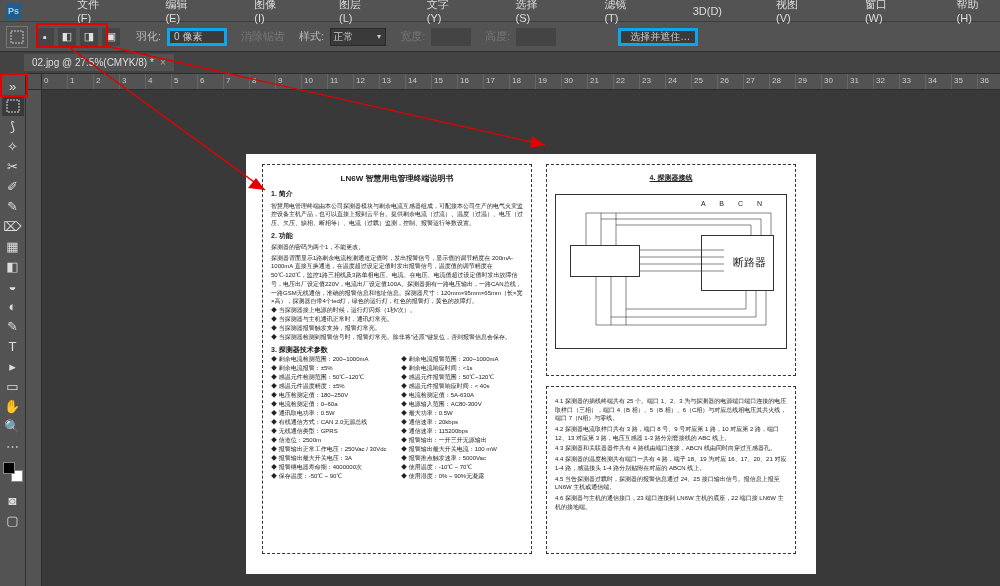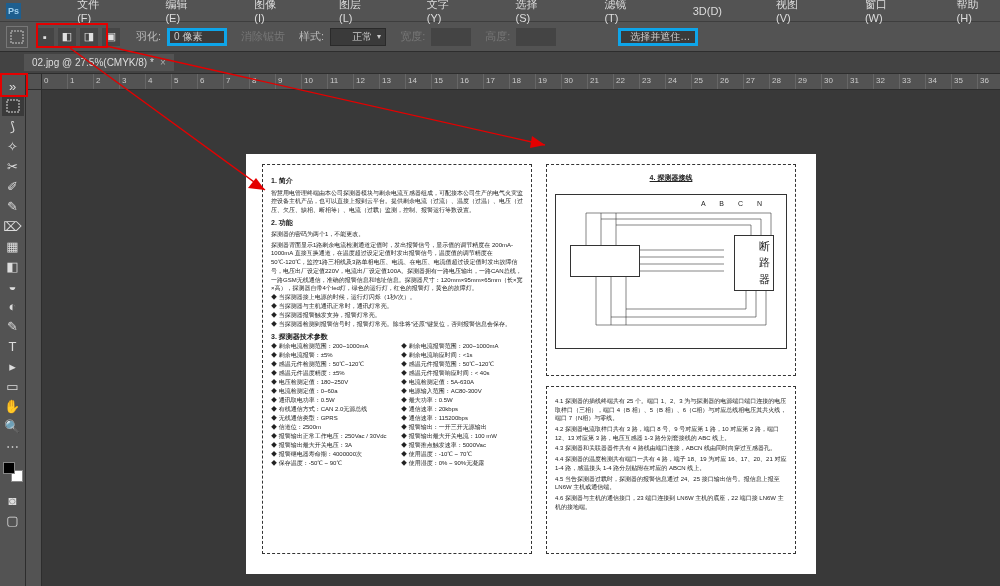--- a/index.html
+++ b/index.html
@@ -85,21 +85,21 @@
   }
   .opt-dropdown {
     background: #3a3a3a;
     border: 1px solid #2a2a2a;
     width: 56px;
     height: 18px;
     color: #ccc;
     font-size: 10px;
     display: flex;
     align-items: center;
-    padding-left: 21px;
+    padding-left: 2px;
     position: relative;
   }
   .opt-dropdown::after {
     content: "▾";
     position: absolute;
     right: 4px;
     font-size: 8px;
   }
 
   
@@ -278,21 +278,21 @@
     position: absolute;
     border: 1px solid #333;
     background: #fff;
     font-size: 6px;
     display: flex;
     align-items: center;
     justify-content: center;
   }
   .wiring .breaker {
     right: 12px; top: 40px;
-    width: 40px; height: 56px;
+    width: 73px; height: 56px;
     font-size: 11px;
     padding-left: 24px;
   }
   .wiring .detector {
     left: 14px; top: 50px;
     width: 70px; height: 32px;
   }
   .wiring .labels {
     position: absolute;
     top: 4px; right: 18px;
@@ -449,20 +449,21 @@
       <div class="tick">35</div>
       <div class="tick">36</div>
 
     </div>
     <div class="ruler-v"></div>
 
     <div class="document">
       <div class="page">
 
         <div class="left-page cut-border">
+          <div class="doc-title">LN6W 智慧用电管理终端说明书</div>
           <div class="doc-h1">1. 简介</div>
           <div class="doc-p">智慧用电管理终端由本公司探测器模块与剩余电流互感器组成，可配接本公司生产的电气火灾监控设备主机产品，也可以直接上报到云平台。提供剩余电流（过流）、温度（过温）、电压（过压、欠压、缺相、断相等）、电流（过载）监测，控制、报警运行等数设置。</div>
           <div class="doc-h1">2. 功能</div>
           <div class="doc-p">探测器的密码为两个1，不能更改。</div>
           <div class="doc-p">探测器背面显示1路剩余电流检测通道定值时，发出报警信号，显示值的调节精度在 200mA-1000mA 直接互换通道，在温度超过设定定值时发出报警信号，温度值的调节精度在50℃-120℃，监控1路三相线及3路单相电压、电流、在电压、电流值超过设定值时发出故障信号，电压出厂设定值220V，电流出厂设定值100A。探测器拥有一路电压输出，一路CAN总线，一路GSM无线通信，准确的报警信息和地址信息。探测器尺寸：120mm×95mm×65mm（长×宽×高），探测器自带4个led灯，绿色的运行灯，红色的报警灯，黄色的故障灯。</div>
           <ul class="doc-list">
             <li>当探测器接上电源的时候，运行灯闪烁（1秒/次）。</li>
             <li>当探测器与主机通讯正常时，通讯灯常亮。</li>
             <li>当探测器报警触发支持，报警灯常亮。</li>
             <li>当探测器检测到报警信号时，报警灯常亮。除非将"还原"键复位，否则报警信息会保存。</li>

